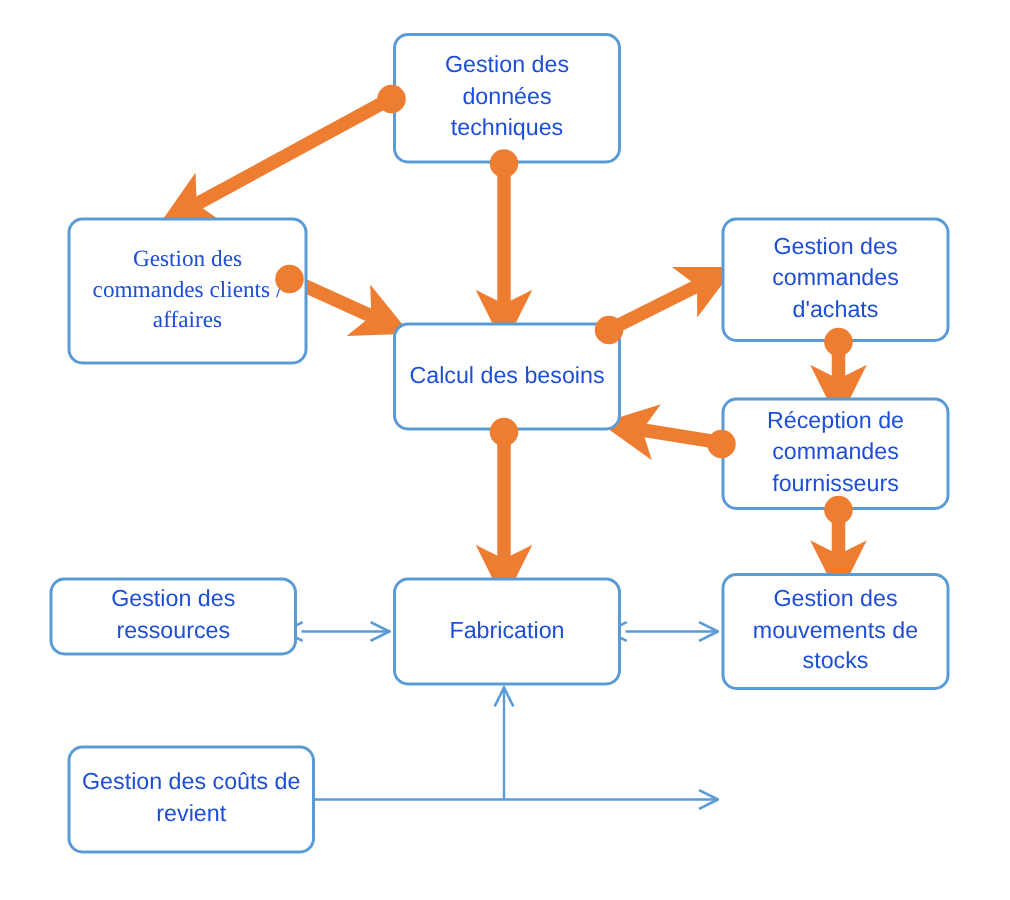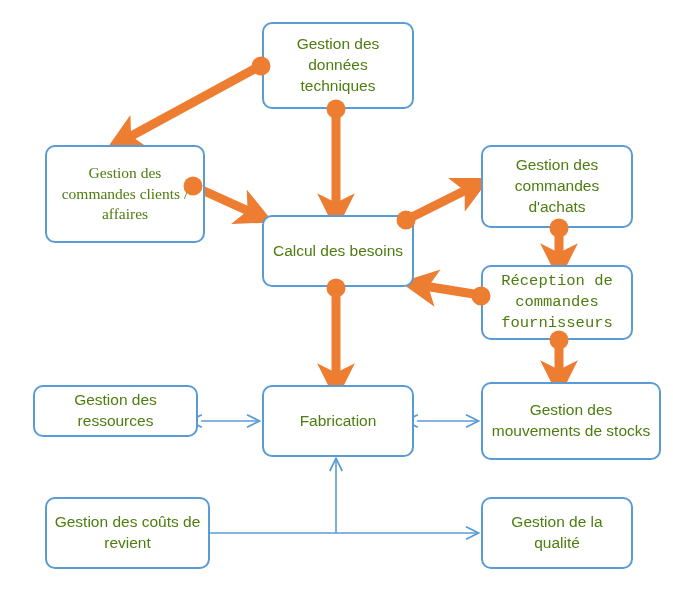--- a/index.html
+++ b/index.html
@@ -29,21 +29,21 @@
   .node {
     position: absolute;
     box-sizing: border-box;
     border: 2px solid #5b9bd5;
     border-radius: 10px;
     background: #ffffff;
     display: flex;
     align-items: center;
     justify-content: center;
     text-align: center;
-    color: #4d7c0f;
+    color: #1d4ed8;
     font-size: 15.5px;
     line-height: 1.35;
     padding: 2px 6px;
     z-index: 2;
   }
   .node .label {
     display: block;
     width: 100%;
   }
   .dot {
@@ -117,37 +117,34 @@
   </div>
 
   <div class="node" style="left:262px; top:215px; width:152px; height:72px;">
     <span class="label">Calcul des besoins</span>
   </div>
 
   <div class="node" style="left:481px; top:145px; width:152px; height:83px;">
     <span class="label">Gestion des commandes d'achats</span>
   </div>
 
-  <div class="node" style="left:481px; top:265px; width:152px; height:75px;font-family:Liberation Mono, monospace;">
+  <div class="node" style="left:481px; top:265px; width:152px; height:75px;">
     <span class="label">Réception de commandes fournisseurs</span>
   </div>
 
   <div class="node" style="left:33px; top:385px; width:165px; height:52px;">
     <span class="label">Gestion des ressources</span>
   </div>
 
   <div class="node" style="left:262px; top:385px; width:152px; height:72px;">
     <span class="label">Fabrication</span>
   </div>
 
-  <div class="node" style="left:481px; top:382px; width:180px; height:78px;">
+  <div class="node" style="left:481px; top:382px; width:152px; height:78px;">
     <span class="label">Gestion des mouvements de stocks</span>
   </div>
 
   <div class="node" style="left:33px; top:497px; width:165px; height:72px;margin-left:12px;">
     <span class="label">Gestion des coûts de revient</span>
   </div>
 
-  <div class="node" style="left:481px; top:497px; width:152px; height:72px;">
-    <span class="label">Gestion de la qualité</span>
-  </div>
 
 </div>
 
 </body></html>

